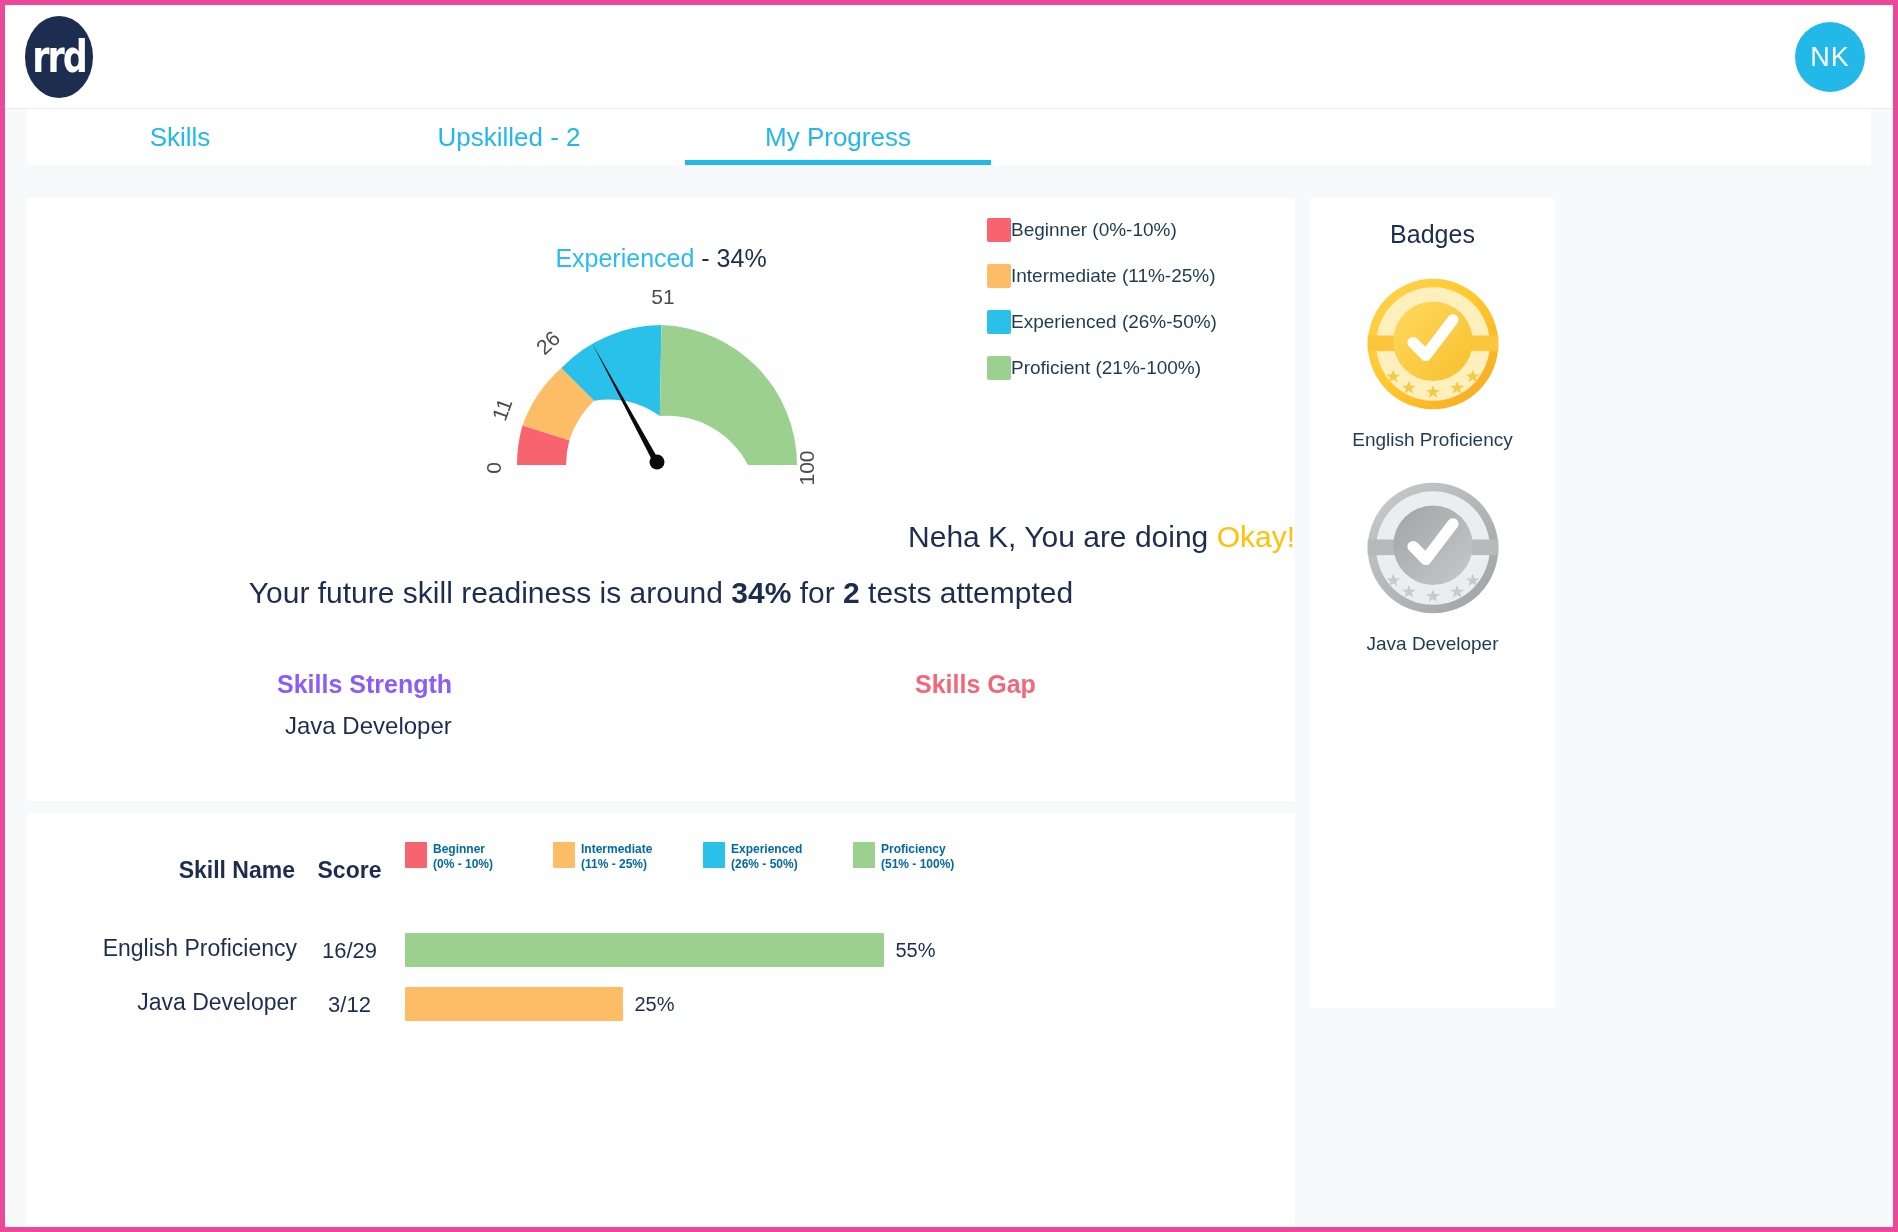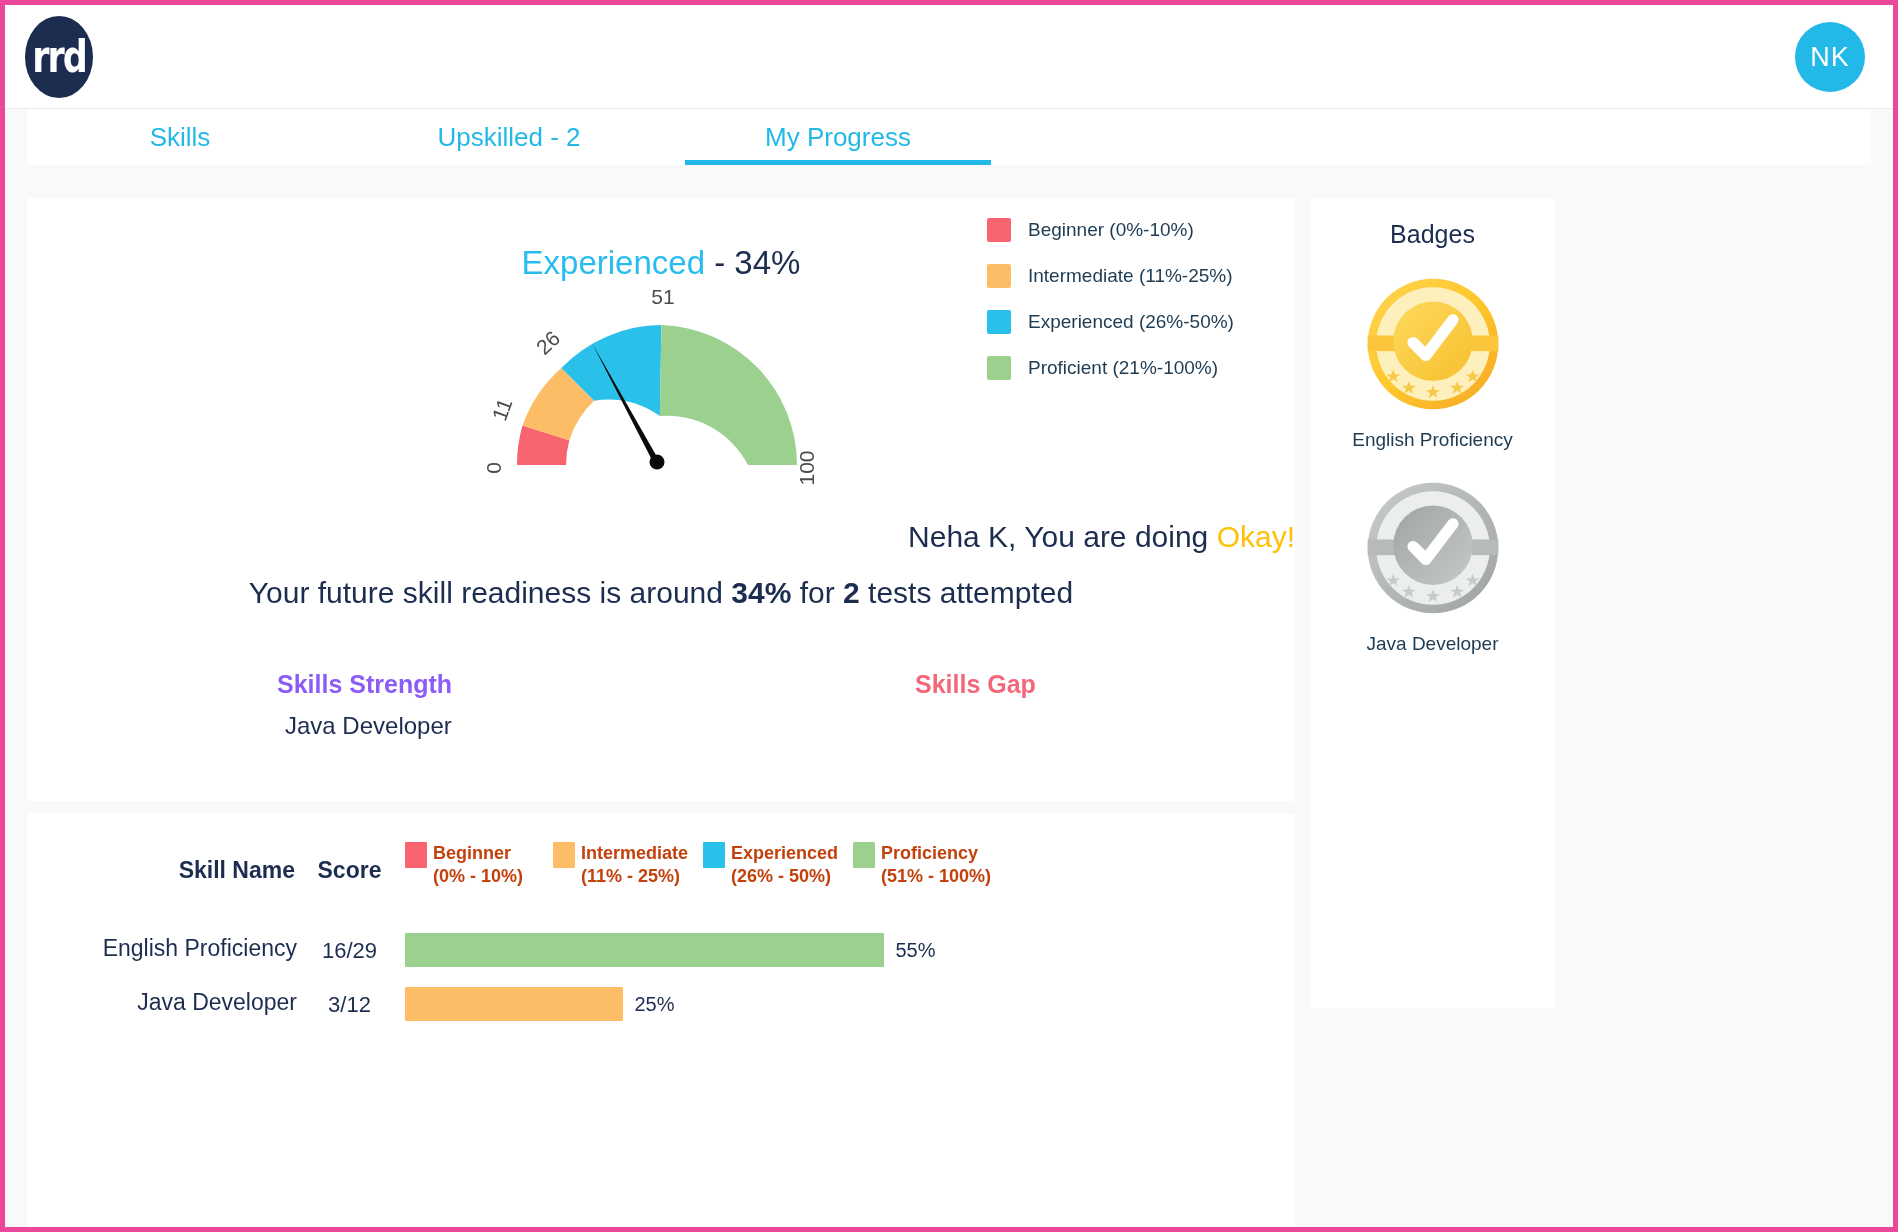--- a/index.html
+++ b/index.html
@@ -75,33 +75,33 @@
 
   .card {
     background: #ffffff;
     border-radius: 2px;
   }
 
   
   .gauge-panel { position: relative; height: 603px; }
   .gauge-title {
     position: absolute; left: 0; right: 0; top: 46px;
-    text-align: center; font-size: 33px; color: #1d2d50;
+    text-align: center; font-size: 25px; color: #1d2d50;
     letter-spacing: 0px;
   }
   .gauge-title .lvl { color: #29bdef; }
   .gauge-wrap {
     position: absolute; left: 430px; top: 62px;
     width: 400px; height: 250px;
   }
   .gauge-legend {
     position: absolute; left: 960px; top: 20px;
     display: flex; flex-direction: column; gap: 22px;
   }
-  .lg-row { display: flex; align-items: center; gap: 17px; }
+  .lg-row { display: flex; align-items: center; }
   .lg-swatch { width: 24px; height: 24px; border-radius: 2px; flex: none; }
   .lg-label { font-size: 19px; color: #1d3b53; white-space: nowrap; }
 
   .greet {
     position: absolute; left: 0; right: 0; top: 322px;
     text-align: right; font-size: 30px; color: #1d2d50;
   }
   .greet .okay { color: #ffc107; }
   .readiness {
     position: absolute; left: 0; right: 0; top: 378px;
@@ -138,21 +138,21 @@
     display: flex; gap: 0;
   }
   .thl {
     display: flex; gap: 6px; align-items: flex-start;
   }
   .thl.i0 { width: 148px; }
   .thl.i1 { width: 150px; }
   .thl.i2 { width: 150px; }
   .thl.i3 { width: 150px; }
   .thl-sw { width: 22px; height: 26px; flex: none; border-radius: 1px; }
-  .thl-txt { font-size: 18px; color: #c2410c; font-weight: 700; line-height: 1.25; }
+  .thl-txt { font-size: 12px; color: #0369a1; font-weight: 700; line-height: 1.25; }
   .thl-txt .rng { font-weight: 700; display: block; }
 
   .row {
     position: absolute; left: 0; right: 0; height: 54px;
   }
   .row.r0 { top: 112px; }
   .row.r1 { top: 166px; }
   .r-name {
     position: absolute; left: 20px; top: 10px; width: 250px;
     text-align: right; font-size: 23px; color: #1d2d50;

